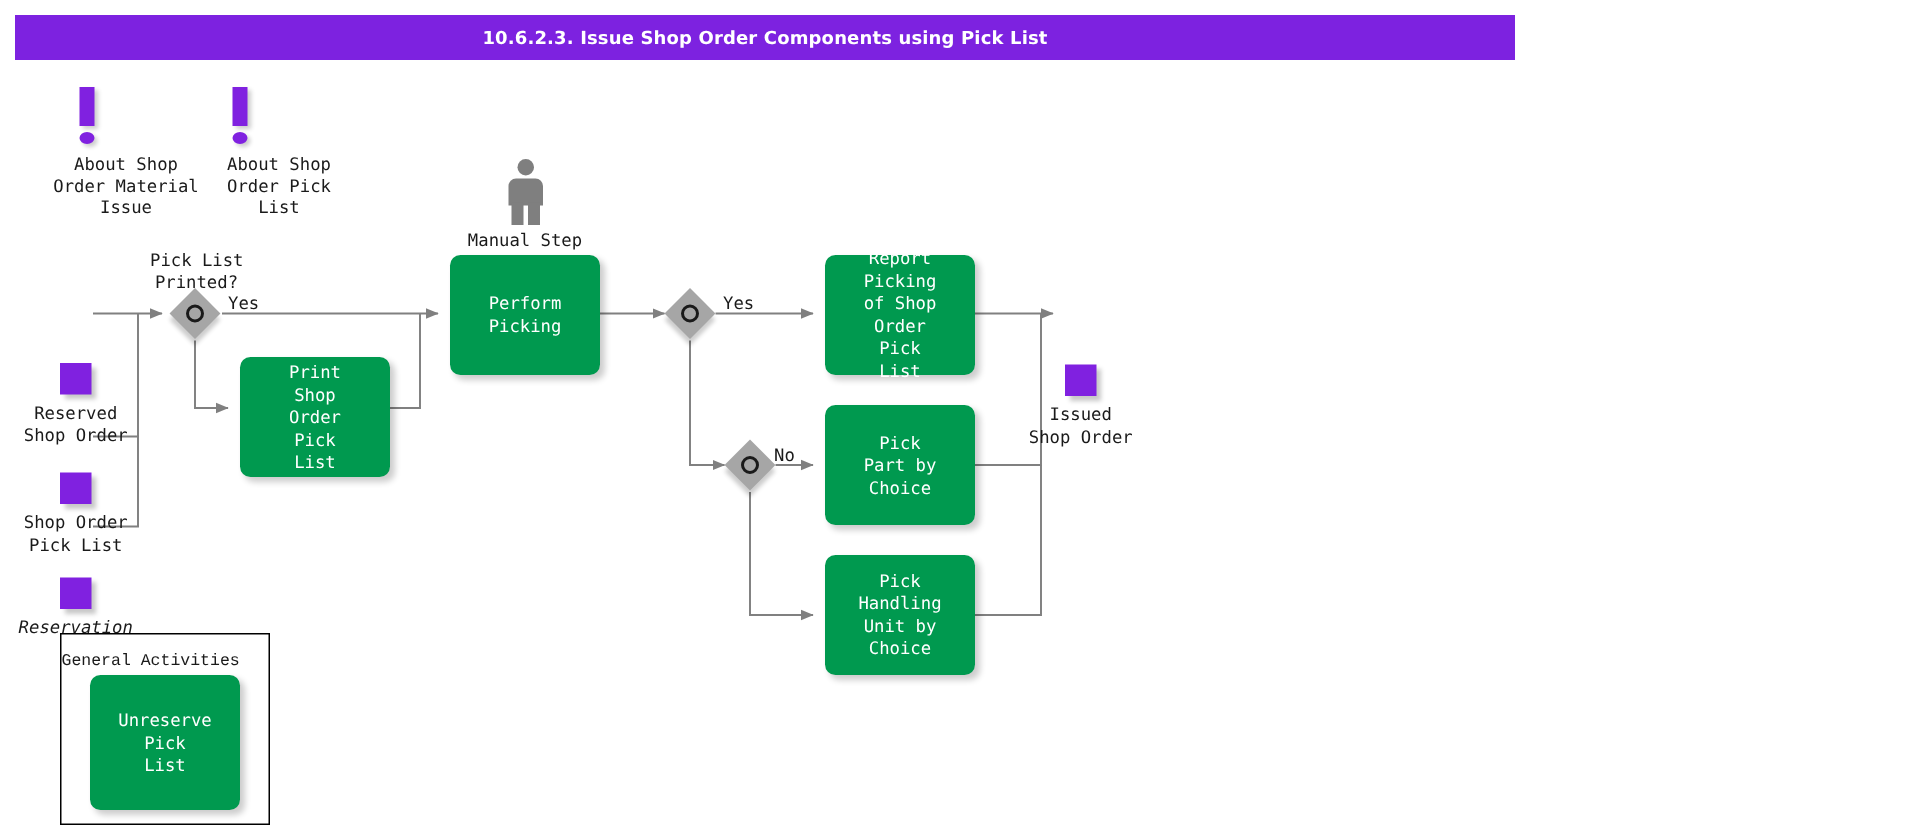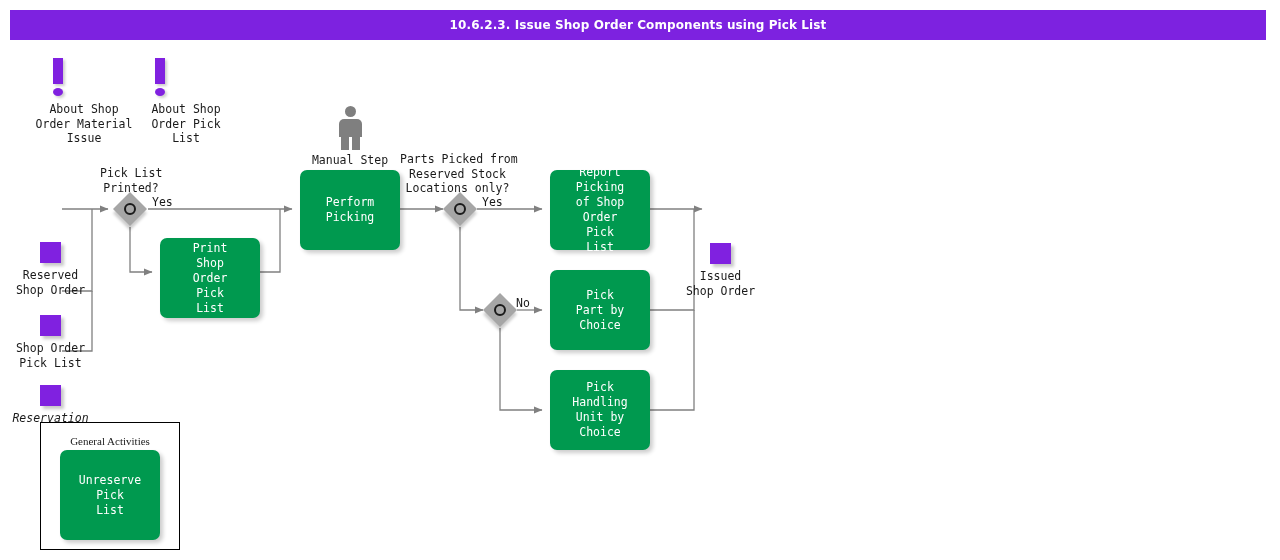--- a/index.html
+++ b/index.html
@@ -14,21 +14,21 @@
     font-family: "DejaVu Sans Mono", "Liberation Mono", monospace;
     overflow: hidden;
     position: relative;
   }
 
   
   .titlebar {
     position: absolute;
     left: 10px;
     top: 10px;
-    width: 1256px;
+    width: 1000px;
     height: 30px;
     background: #7d22e0;
     color: #ffffff;
     display: flex;
     align-items: center;
     justify-content: center;
     font-family: "DejaVu Sans", "Liberation Sans", sans-serif;
     font-weight: bold;
     font-size: 12px;
     letter-spacing: .1px;
@@ -199,22 +199,21 @@
     position: absolute;
     border: 1px solid #000000;
     background: #ffffff;
     box-sizing: border-box;
   }
   .group-title {
     position: absolute;
     top: 12px;
     left: 0;
     width: 100%;
-    text-align: center;
-    font-family: Liberation Serif, serif;
+    font-family: Liberation Mono, monospace;
     font-size: 11px;
     color: #1a1a1a;
   }
 </style>
 </head>
 <body>
 
 <div class="titlebar">
   <span>10.6.2.3. Issue Shop Order Components using Pick List</span>
 </div>
@@ -315,23 +314,20 @@
     <div class="person-body"></div>
     <div class="person-leg-l"></div>
     <div class="person-leg-r"></div>
     <div class="ms-label">Manual Step</div>
   </div>
 
   <div class="activity node" style="left:300px; top:170px; width:100px; height:80px;">
     <span style="white-space:pre-line;">Perform Picking</span>
   </div>
 
-  <div class="decision-label" style="left: 400px; top: 152px; width: 115px; white-space: pre;">Parts Picked from
-Reserved Stock
-Locations only?</div>
   <div class="decision" style="left:443px; top:192px;">
     <div class="dia"></div>
     <div class="ring"></div>
   </div>
   <div class="branch-label" style="left:482px; top:195px;">Yes</div>
 
   <div class="decision" style="left:483px; top:293px;">
     <div class="dia"></div>
     <div class="ring"></div>
   </div>

